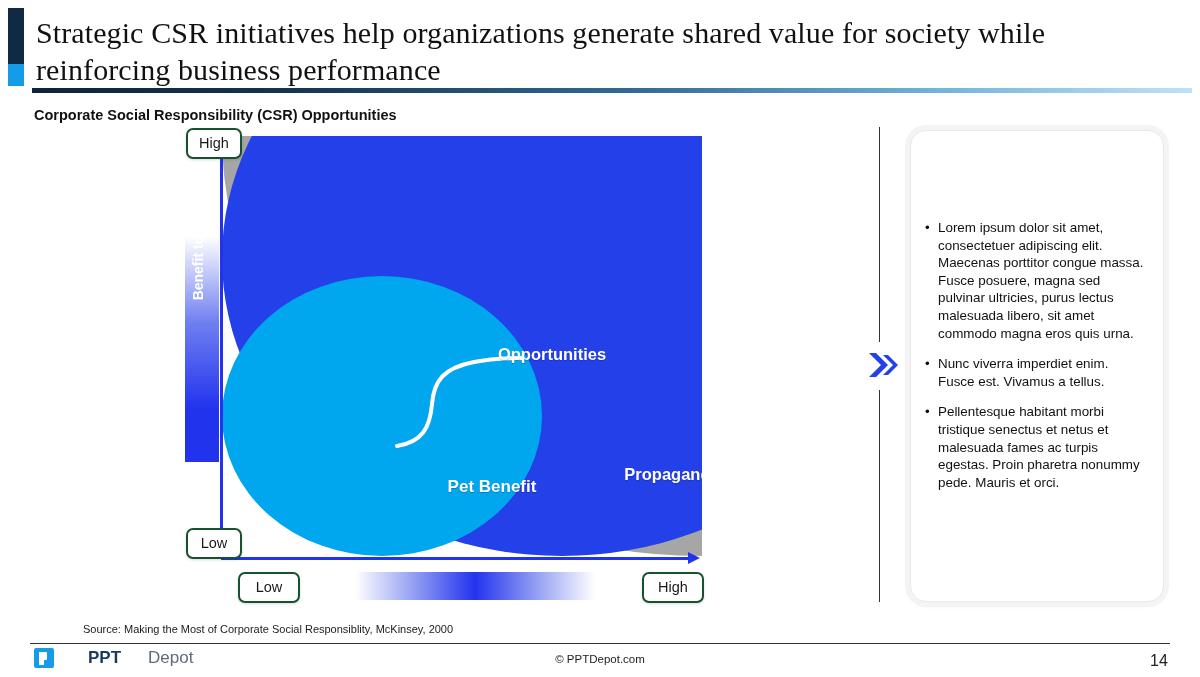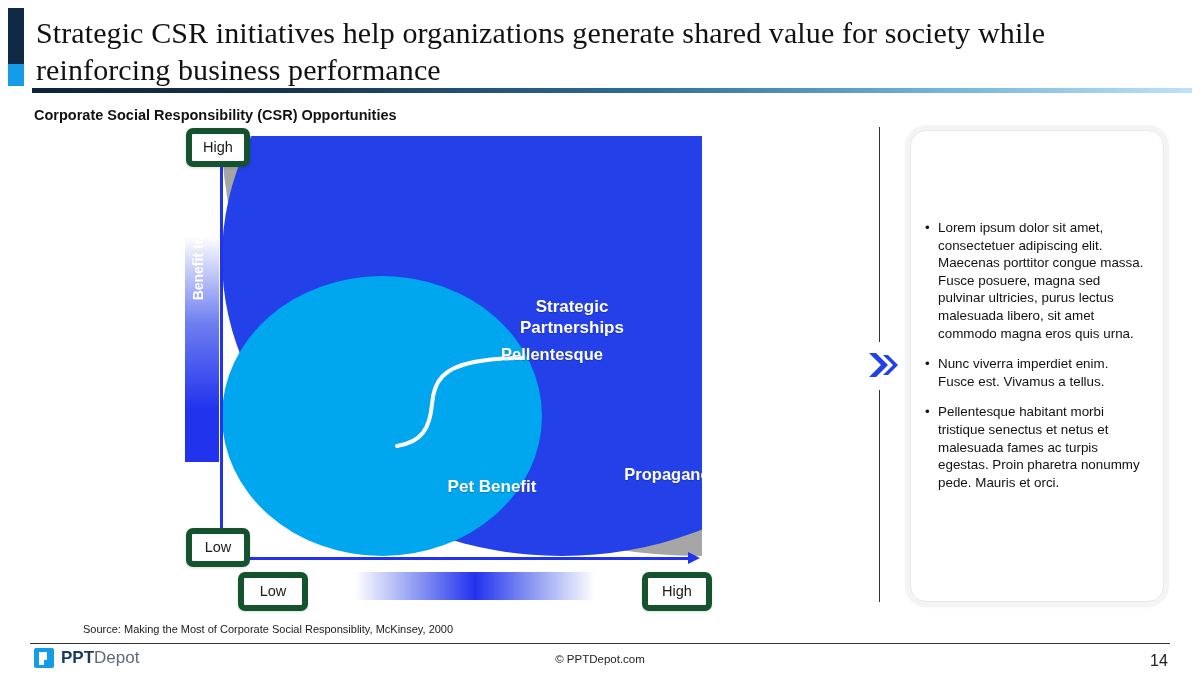--- a/index.html
+++ b/index.html
@@ -188,21 +188,21 @@
     text-align: center;
     color: #ffffff;
     font-weight: bold;
     font-size: 14.5px;
   }
 
   
   .pill {
     position: absolute;
     background: #ffffff;
-    border: 6px solid #14532d;
+    border: 2px solid #14532d;
     border-radius: 7px;
     box-shadow: 0 1px 3px rgba(0,0,0,0.14);
     font-size: 14.5px;
     color: #1a1a1a;
     text-align: center;
     padding: 5px 0 6px 0;
   }
   .pill-y-high { left: 6px;   top: 2px;   width: 52px; }
   .pill-y-low  { left: 6px;   top: 402px; width: 52px; }
   .pill-x-low  { left: 58px;  top: 446px; width: 58px; }
@@ -280,20 +280,21 @@
     width: 1140px;
     height: 1px;
     background: #333333;
   }
   .logo {
     position: absolute;
     left: 34px;
     top: 648px;
     display: flex;
     align-items: flex-start;
+    gap: 27px;
   }
   .logo-mark {
     width: 20px; height: 20px;
     background: #149ce8;
     border-radius: 2px;
     position: relative;
     margin-right: 7px;
   }
   .logo-mark::after {
     content: "";
@@ -345,22 +346,21 @@
 
   <div class="plot">
     <div class="wedge wedge-gray"></div>
     <div class="wedge wedge-mid"></div>
     <div class="wedge wedge-light"></div>
 
     <svg class="plot-svg" viewBox="0 0 480 420">
       <path d="M 175 310 C 200 306, 208 292, 210 268 C 212 244, 222 232, 252 226 C 272 222, 288 222, 300 222" fill="none" stroke="#ffffff" stroke-width="4" stroke-linecap="round"></path>
     </svg>
 
-    <div class="wedge-label lbl-strategic">Strategic Partnerships</div>
-    <div class="wedge-label lbl-philanthropy">Pellentesque</div>
+    <div class="wedge-label lbl-philanthropy">Opportunities</div>
     <div class="wedge-label lbl-propaganda">Propaganda</div>
     <div class="wedge-label lbl-pet">Pet Benefit</div>
   </div>
 
   <div class="y-axis-line"></div>
   <div class="y-axis-head"></div>
   <div class="x-axis-line"></div>
   <div class="x-axis-head"></div>
 
   <div class="y-grad-bar"></div>

